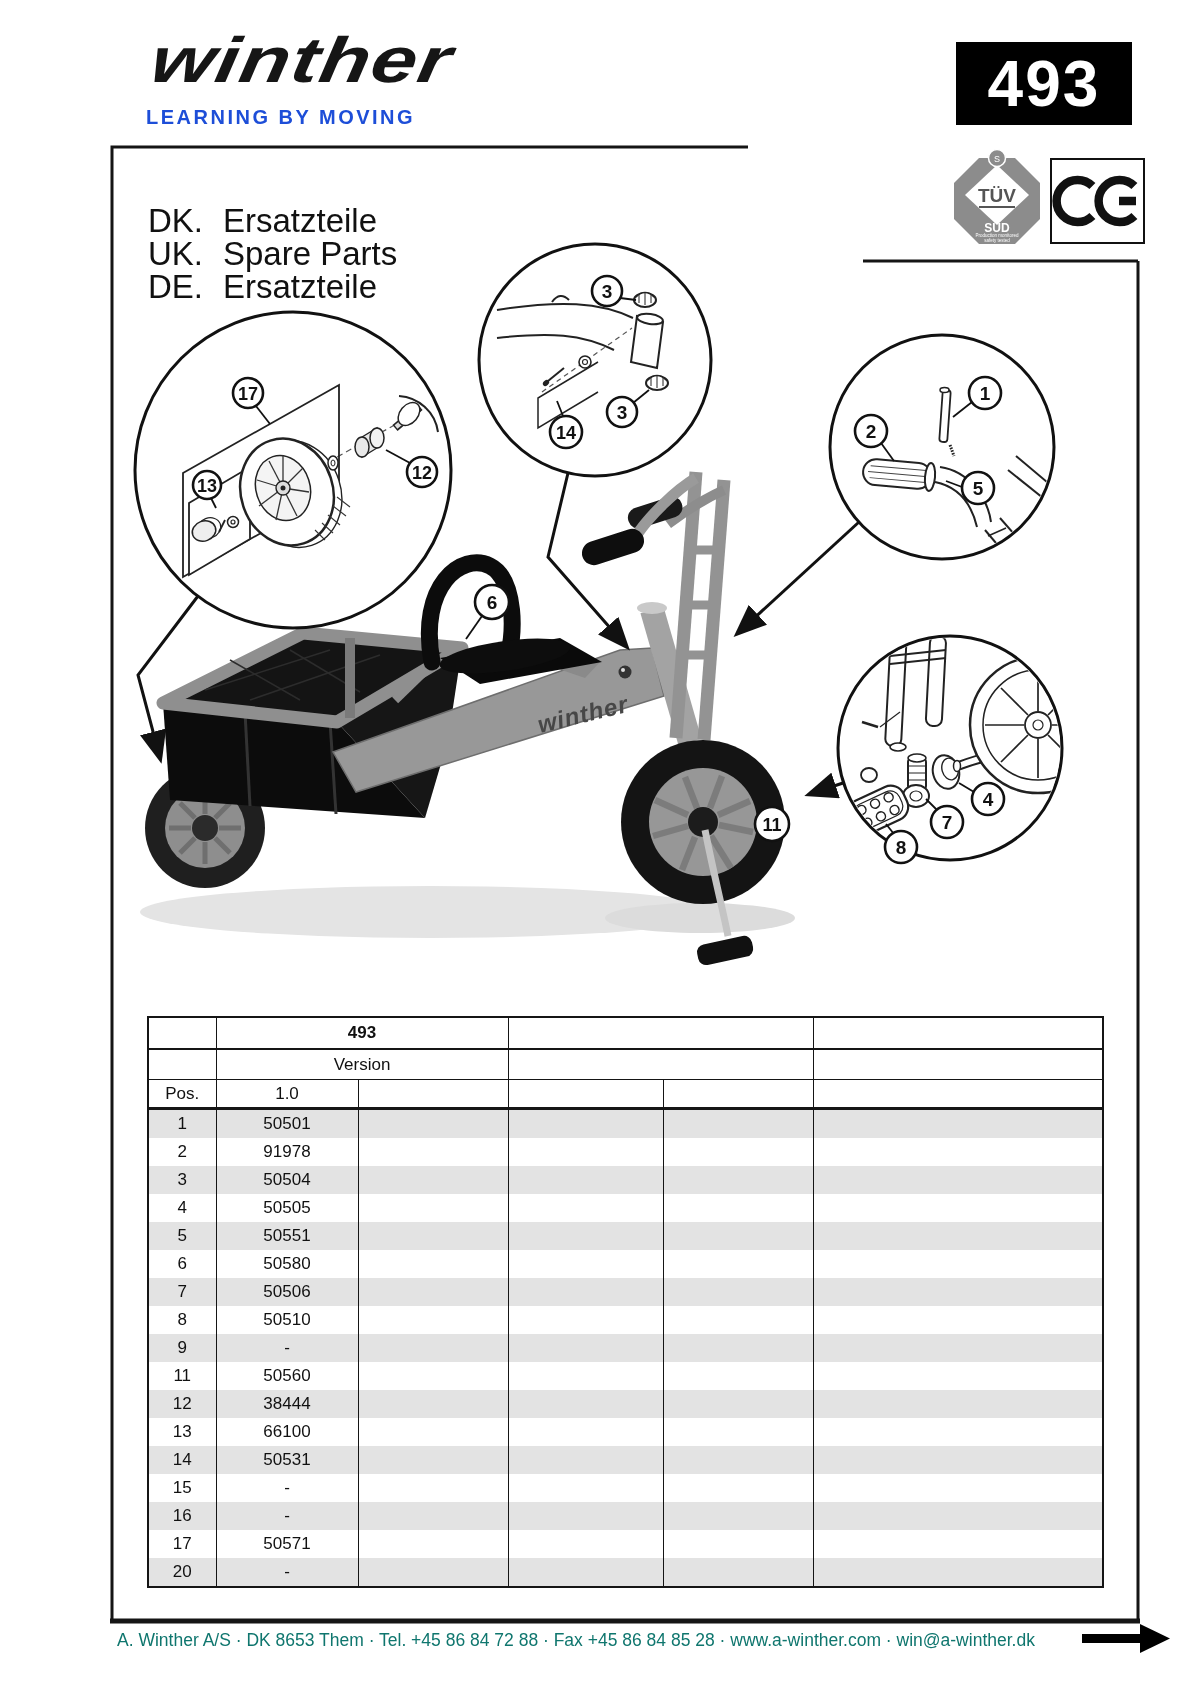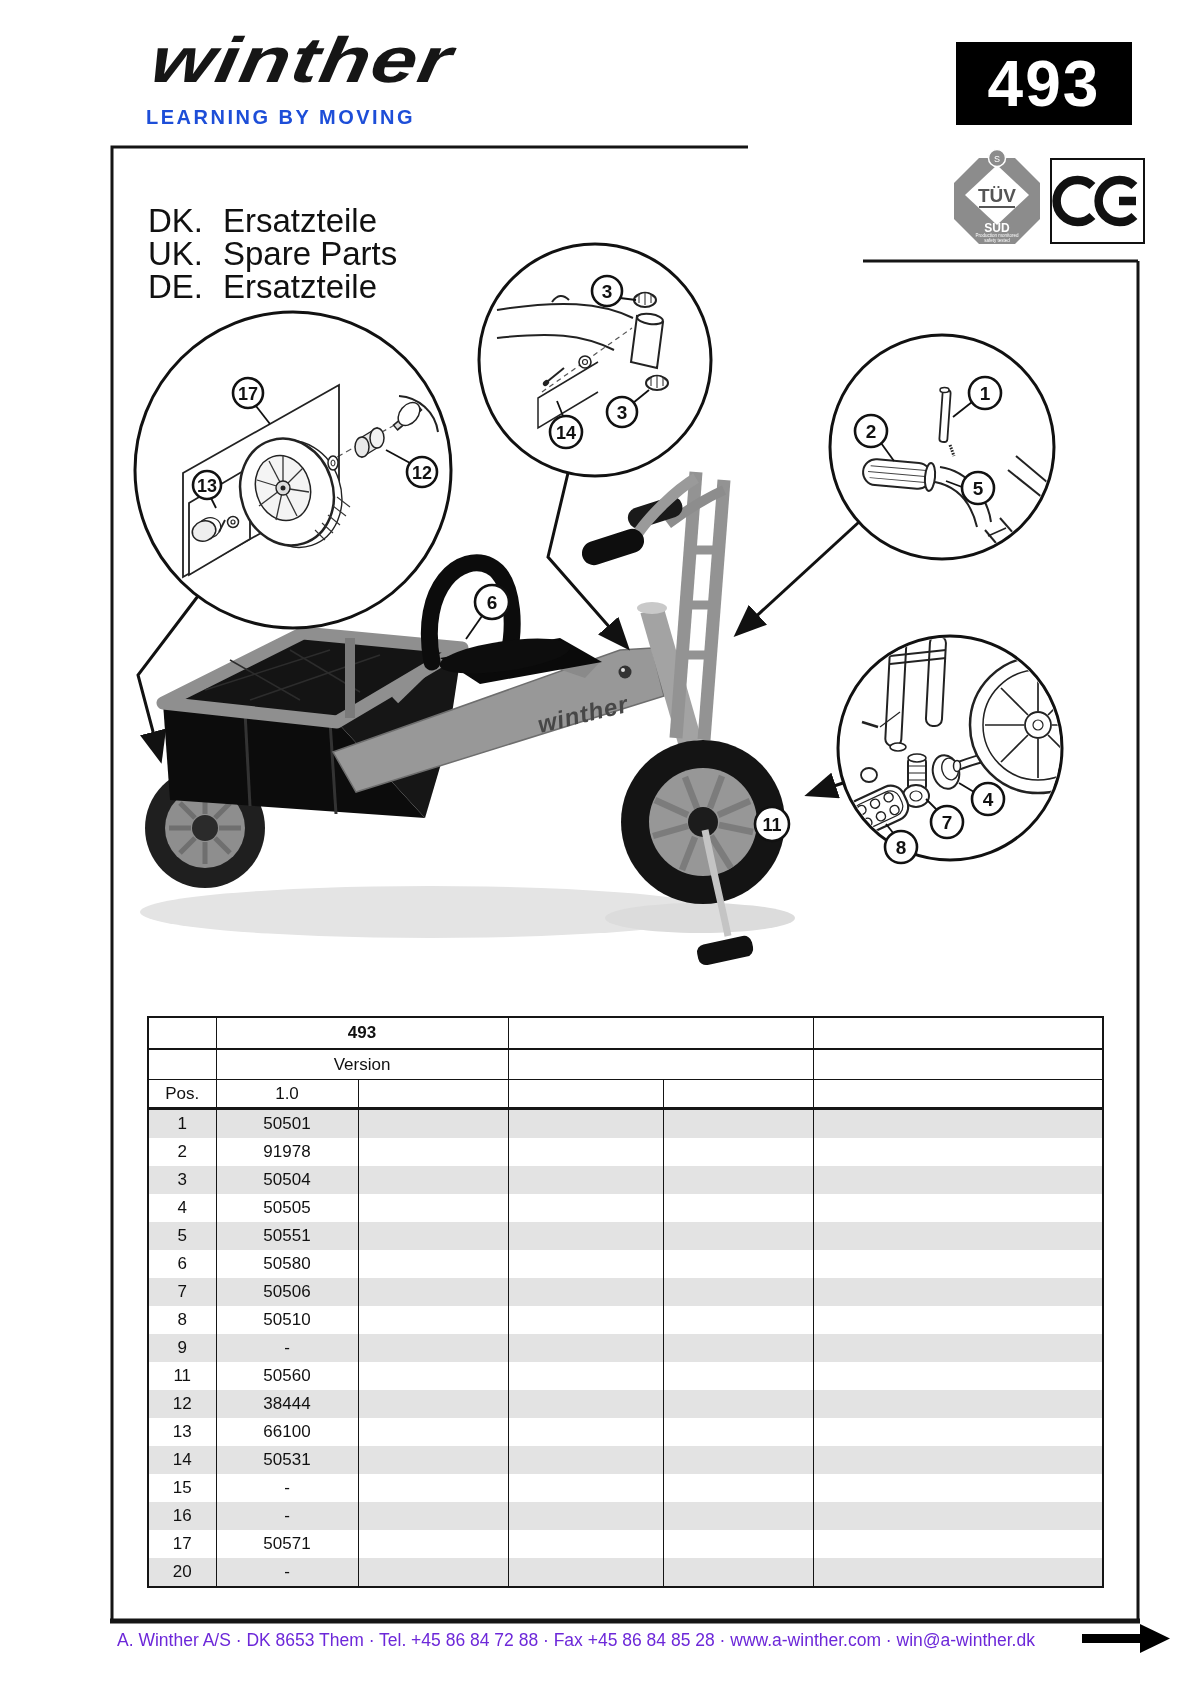--- a/index.html
+++ b/index.html
@@ -31,21 +31,21 @@
   table.parts td{padding:0;text-align:center;border-left:1.5px solid #151515;overflow:hidden;}
   table.parts td.first{border-left:none;}
   tr.h1 td{height:30px;border-bottom:2px solid #151515;font-weight:bold;}
   tr.h2 td{height:29px;border-bottom:1.5px solid #151515;font-weight:normal;margin-top:32px;}
   tr.h3 td{height:27px;border-bottom:3px solid #151515;font-weight:normal;}
   tbody.parts-body td{height:28px;}
   tbody.parts-body tr:nth-child(odd){background:#e3e3e3;}
 
   
   .footer-text{position:absolute;left:112px;top:1630px;width:928px;text-align:center;
-      font-size:17.5px;color:#6d28d9;white-space:nowrap;}
+      font-size:17.5px;color:#0f766e;white-space:nowrap;}
 </style>
 </head>
 <body>
 
 <div class="page">
 
   <svg class="layer" width="1190" height="1684" viewBox="0 0 1190 1684">
     <defs>
       <marker id="ah" markerWidth="11" markerHeight="9" refX="9" refY="4.5" orient="auto">
         <path d="M0,0 L11,4.5 L0,9 Z" fill="#111"></path>

